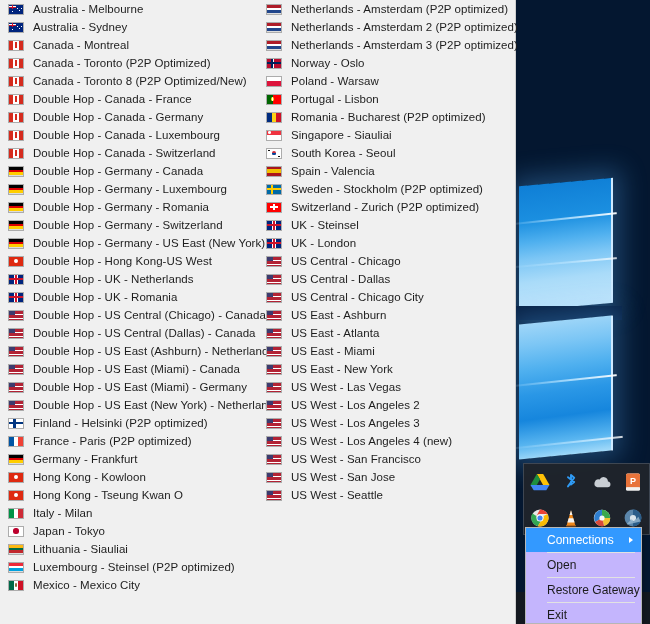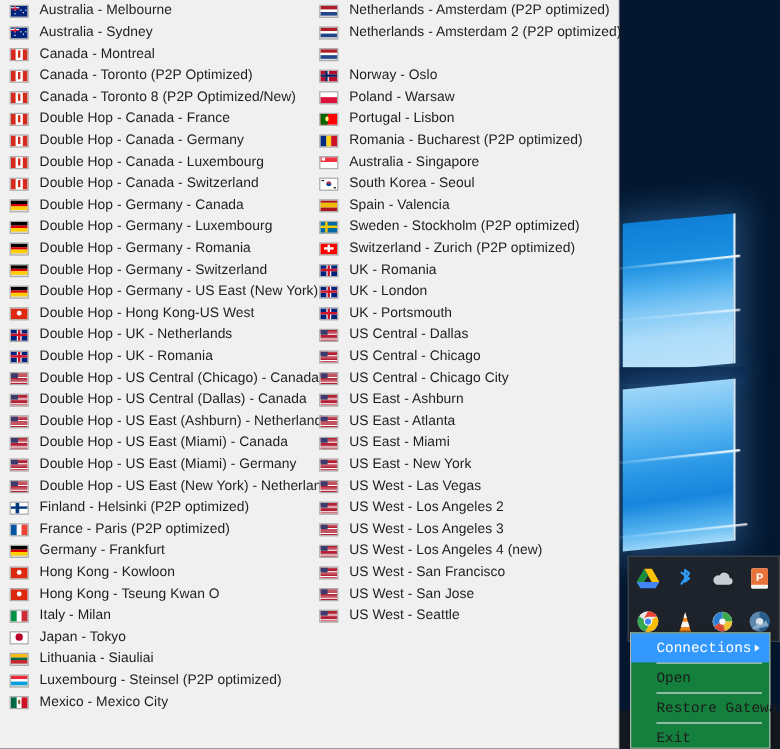--- a/index.html
+++ b/index.html
@@ -111,25 +111,24 @@
     width: 22px; height: 22px;
     position: relative;
     display: block;
   }
 
   
   .ctx-menu {
     position: absolute;
     left: 525px; top: 527px;
     width: 117px; height: 97px;
-    background: #15803d;
+    background: #c4b5fd;
     border: 1px solid #b6b6b6;
     box-sizing: border-box;
     box-shadow: 2px 2px 6px rgba(0,0,0,0.25);
-    font-family: Liberation Mono, monospace;
   }
   .ctx-item {
     position: relative;
     height: 24px;
     display: flex;
     align-items: center;
     font-size: 12px;
     color: #1b1b1b;
     padding-left: 21px;
     box-sizing: border-box;
@@ -661,20 +660,21 @@
             <i style="left:0;top:66.6%;width:100%;height:33.4%;background:#21468b"></i>
           </span>
           <span class="srv-label">Netherlands - Amsterdam 2 (P2P optimized)</span>
         </div>
         <div class="srv-item">
           <span class="flag">
             <i style="left:0;top:0;width:100%;height:33.4%;background:#ae1c28"></i>
             <i style="left:0;top:33.4%;width:100%;height:33.2%;background:#fff"></i>
             <i style="left:0;top:66.6%;width:100%;height:33.4%;background:#21468b"></i>
           </span>
+          <span class="srv-label">Netherlands - Amsterdam 3 (P2P optimized)</span>
         </div>
         <div class="srv-item">
           <span class="flag">
             <i style="left:0;top:0;width:100%;height:100%;background:#ba0c2f"></i>
             <i style="left:0;top:34%;width:100%;height:32%;background:#fff"></i>
             <i style="left:26%;top:0;width:24%;height:100%;background:#fff"></i>
             <i style="left:0;top:42%;width:100%;height:16%;background:#00205b"></i>
             <i style="left:31%;top:0;width:13%;height:100%;background:#00205b"></i>
           </span>
           <span class="srv-label">Norway - Oslo</span>
@@ -702,21 +702,21 @@
             <i style="top:0;left:66.6%;height:100%;width:33.4%;background:#ce1126"></i>
           </span>
           <span class="srv-label">Romania - Bucharest (P2P optimized)</span>
         </div>
         <div class="srv-item">
           <span class="flag">
             <i style="left:0;top:0;width:100%;height:50%;background:#ef3340"></i>
             <i style="left:0;top:50%;width:100%;height:50%;background:#fff"></i>
             <i style="left:8%;top:10%;width:22%;height:30%;background:#fff;border-radius:50%"></i>
           </span>
-          <span class="srv-label">Australia - Singapore</span>
+          <span class="srv-label">Singapore - Siauliai</span>
         </div>
         <div class="srv-item">
           <span class="flag">
             <i style="left:0;top:0;width:100%;height:100%;background:#fff"></i>
             <i style="left:33%;top:23%;width:34%;height:54%;background:#cd2e3a;border-radius:50%"></i>
             <i style="left:33%;top:50%;width:34%;height:27%;background:#0047a0;border-radius:0 0 50% 50%"></i>
             <i style="left:5%;top:12%;width:17%;height:5%;background:#111"></i>
             <i style="left:78%;top:80%;width:17%;height:5%;background:#111"></i>
           </span>
           <span class="srv-label">South Korea - Seoul</span>
@@ -746,69 +746,59 @@
           <span class="srv-label">Switzerland - Zurich (P2P optimized)</span>
         </div>
         <div class="srv-item">
           <span class="flag">
             <i style="left:0;top:0;width:100%;height:100%;background:#00247d"></i>
             <i style="left:0;top:38%;width:100%;height:24%;background:#fff"></i>
             <i style="left:38%;top:0;width:24%;height:100%;background:#fff"></i>
             <i style="left:0;top:44%;width:100%;height:12%;background:#cf142b"></i>
             <i style="left:44%;top:0;width:12%;height:100%;background:#cf142b"></i>
           </span>
-          <span class="srv-label">UK - Romania</span>
+          <span class="srv-label">UK - Steinsel</span>
         </div>
         <div class="srv-item">
           <span class="flag">
             <i style="left:0;top:0;width:100%;height:100%;background:#00247d"></i>
             <i style="left:0;top:38%;width:100%;height:24%;background:#fff"></i>
             <i style="left:38%;top:0;width:24%;height:100%;background:#fff"></i>
             <i style="left:0;top:44%;width:100%;height:12%;background:#cf142b"></i>
             <i style="left:44%;top:0;width:12%;height:100%;background:#cf142b"></i>
           </span>
           <span class="srv-label">UK - London</span>
         </div>
         <div class="srv-item">
           <span class="flag">
-            <i style="left:0;top:0;width:100%;height:100%;background:#00247d"></i>
-            <i style="left:0;top:38%;width:100%;height:24%;background:#fff"></i>
-            <i style="left:38%;top:0;width:24%;height:100%;background:#fff"></i>
-            <i style="left:0;top:44%;width:100%;height:12%;background:#cf142b"></i>
-            <i style="left:44%;top:0;width:12%;height:100%;background:#cf142b"></i>
-          </span>
-          <span class="srv-label">UK - Portsmouth</span>
+            <i style="left:0;top:0;width:100%;height:100%;background:#fff"></i>
+            <i style="left:0;top:0%;width:100%;height:7.7%;background:#b22234"></i>
+            <i style="left:0;top:15.4%;width:100%;height:7.7%;background:#b22234"></i>
+            <i style="left:0;top:30.8%;width:100%;height:7.7%;background:#b22234"></i>
+            <i style="left:0;top:46.2%;width:100%;height:7.7%;background:#b22234"></i>
+            <i style="left:0;top:61.6%;width:100%;height:7.7%;background:#b22234"></i>
+            <i style="left:0;top:77%;width:100%;height:7.7%;background:#b22234"></i>
+            <i style="left:0;top:92.3%;width:100%;height:7.7%;background:#b22234"></i>
+            <i style="left:0;top:0;width:42%;height:54%;background:#3c3b6e"></i>
+          </span>
+          <span class="srv-label">US Central - Chicago</span>
         </div>
         <div class="srv-item">
           <span class="flag">
             <i style="left:0;top:0;width:100%;height:100%;background:#fff"></i>
             <i style="left:0;top:0%;width:100%;height:7.7%;background:#b22234"></i>
             <i style="left:0;top:15.4%;width:100%;height:7.7%;background:#b22234"></i>
             <i style="left:0;top:30.8%;width:100%;height:7.7%;background:#b22234"></i>
             <i style="left:0;top:46.2%;width:100%;height:7.7%;background:#b22234"></i>
             <i style="left:0;top:61.6%;width:100%;height:7.7%;background:#b22234"></i>
             <i style="left:0;top:77%;width:100%;height:7.7%;background:#b22234"></i>
             <i style="left:0;top:92.3%;width:100%;height:7.7%;background:#b22234"></i>
             <i style="left:0;top:0;width:42%;height:54%;background:#3c3b6e"></i>
           </span>
           <span class="srv-label">US Central - Dallas</span>
-        </div>
-        <div class="srv-item">
-          <span class="flag">
-            <i style="left:0;top:0;width:100%;height:100%;background:#fff"></i>
-            <i style="left:0;top:0%;width:100%;height:7.7%;background:#b22234"></i>
-            <i style="left:0;top:15.4%;width:100%;height:7.7%;background:#b22234"></i>
-            <i style="left:0;top:30.8%;width:100%;height:7.7%;background:#b22234"></i>
-            <i style="left:0;top:46.2%;width:100%;height:7.7%;background:#b22234"></i>
-            <i style="left:0;top:61.6%;width:100%;height:7.7%;background:#b22234"></i>
-            <i style="left:0;top:77%;width:100%;height:7.7%;background:#b22234"></i>
-            <i style="left:0;top:92.3%;width:100%;height:7.7%;background:#b22234"></i>
-            <i style="left:0;top:0;width:42%;height:54%;background:#3c3b6e"></i>
-          </span>
-          <span class="srv-label">US Central - Chicago</span>
         </div>
         <div class="srv-item">
           <span class="flag">
             <i style="left:0;top:0;width:100%;height:100%;background:#fff"></i>
             <i style="left:0;top:0%;width:100%;height:7.7%;background:#b22234"></i>
             <i style="left:0;top:15.4%;width:100%;height:7.7%;background:#b22234"></i>
             <i style="left:0;top:30.8%;width:100%;height:7.7%;background:#b22234"></i>
             <i style="left:0;top:46.2%;width:100%;height:7.7%;background:#b22234"></i>
             <i style="left:0;top:61.6%;width:100%;height:7.7%;background:#b22234"></i>
             <i style="left:0;top:77%;width:100%;height:7.7%;background:#b22234"></i>

